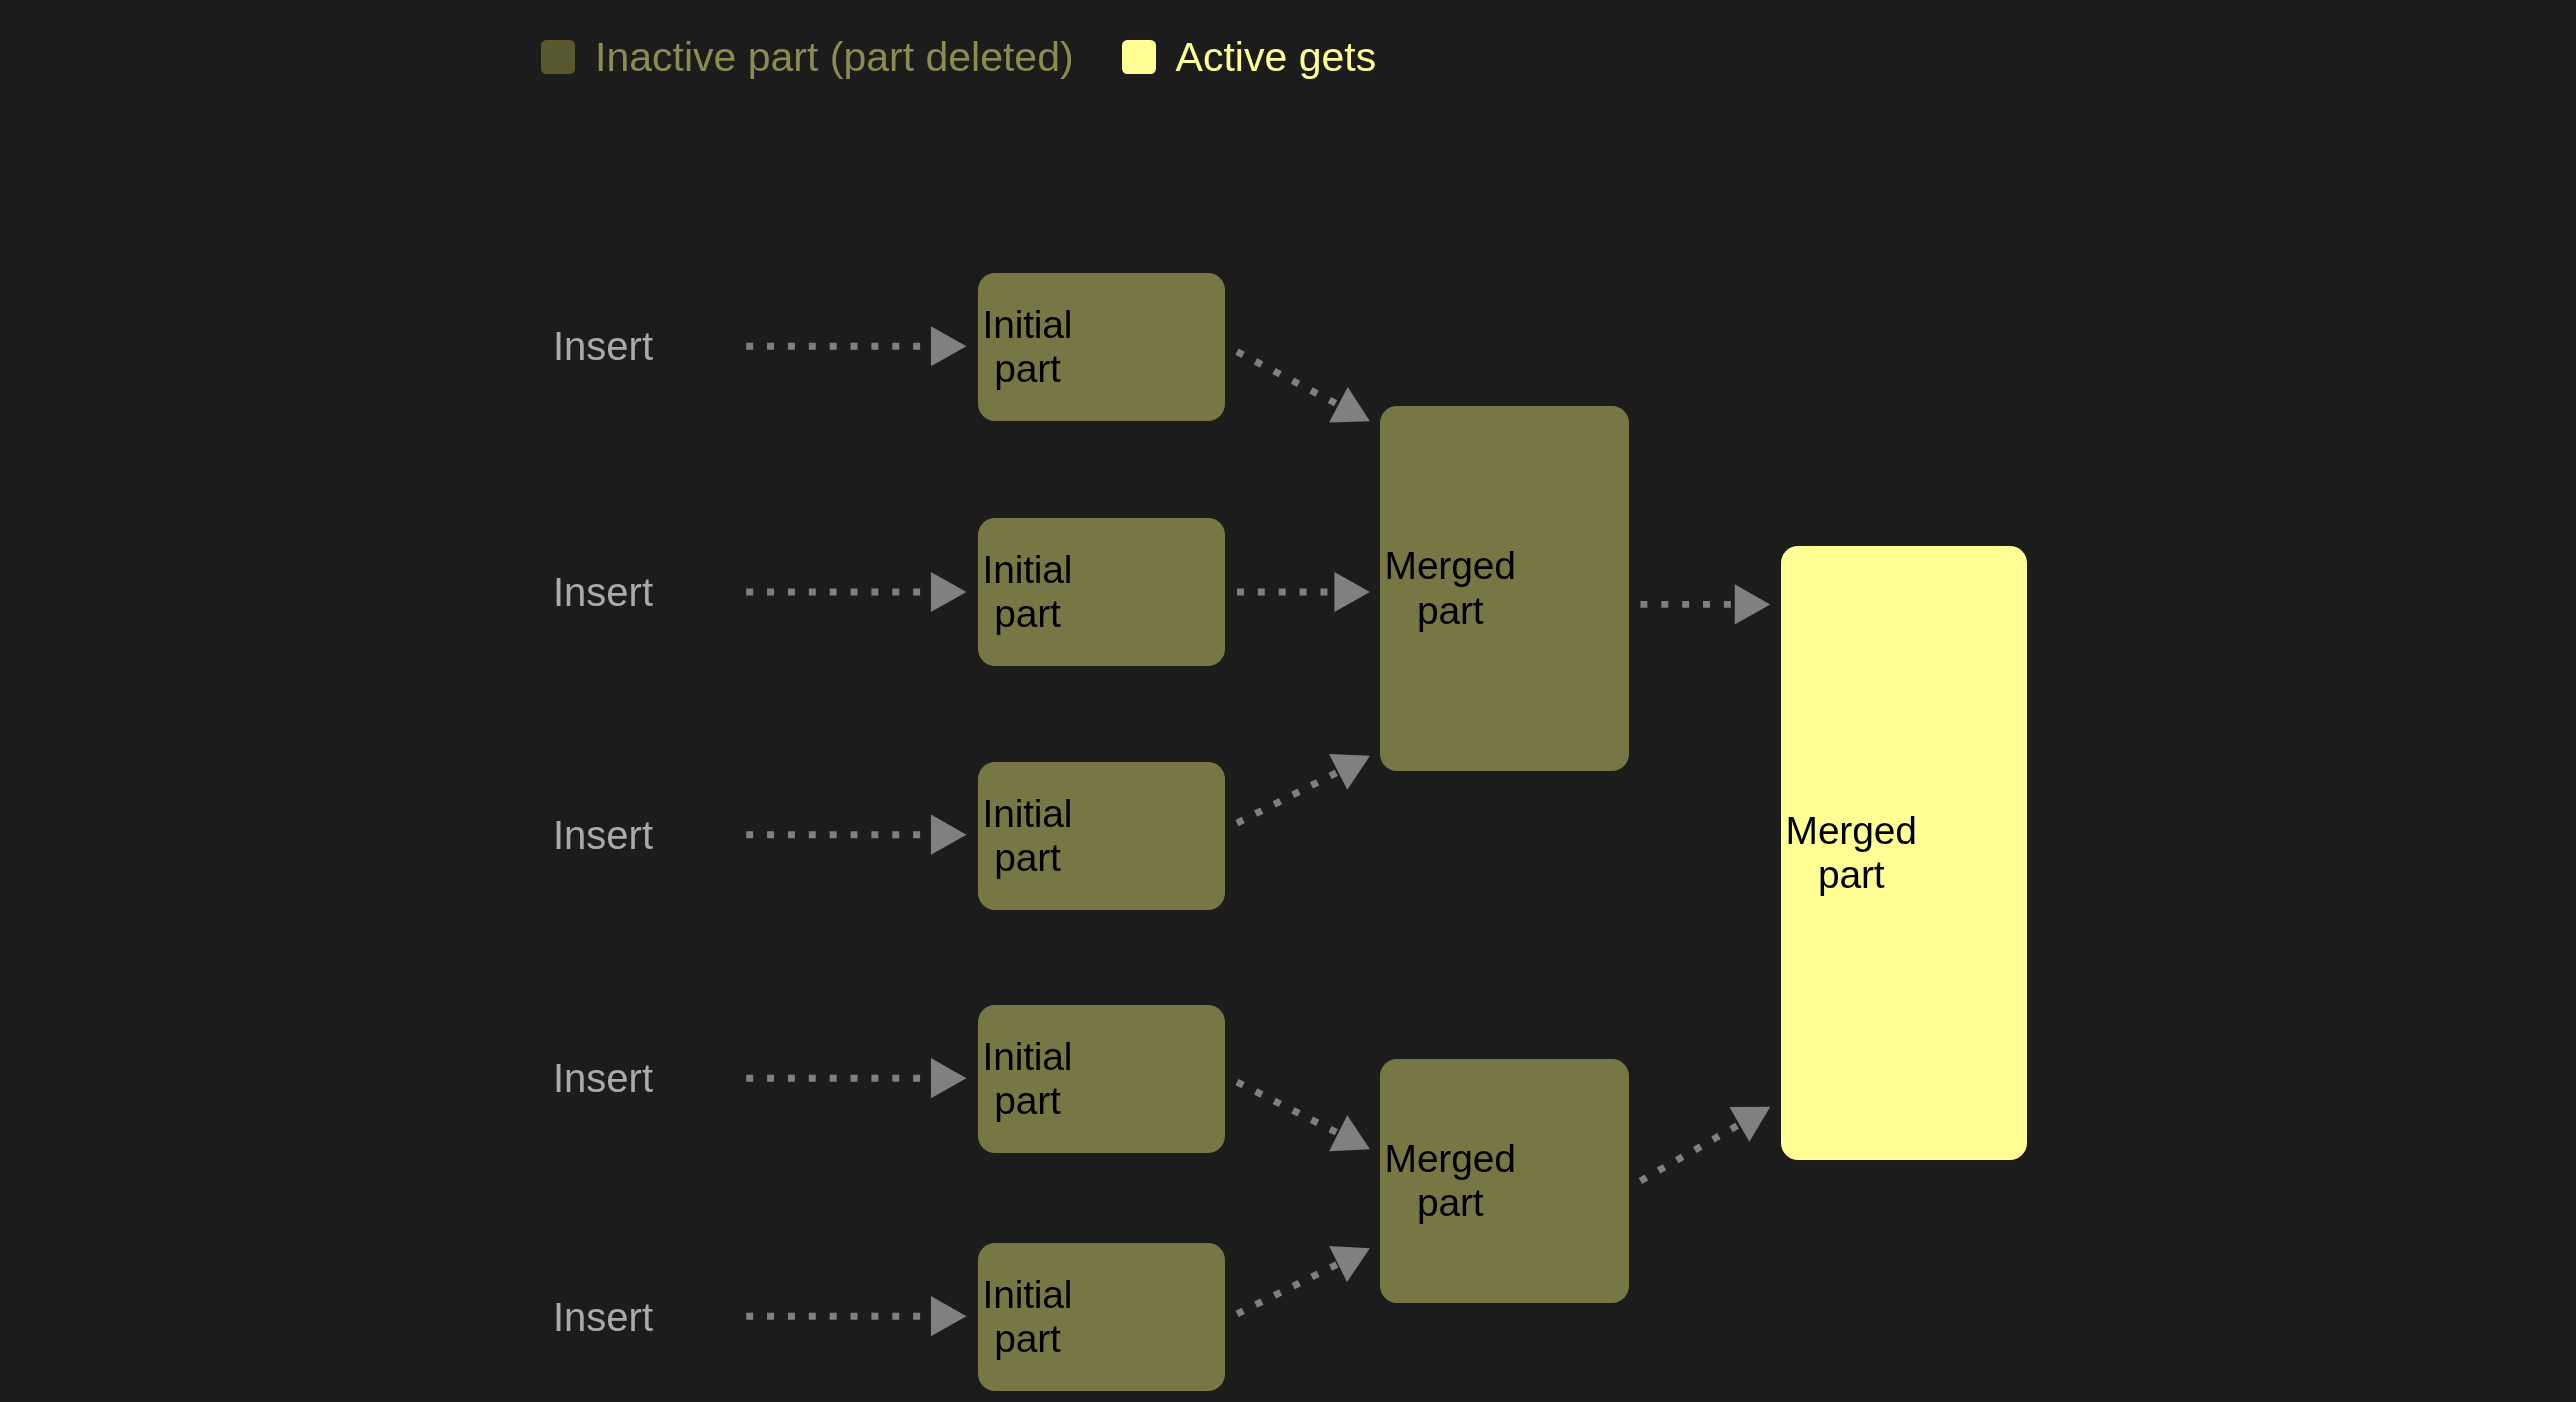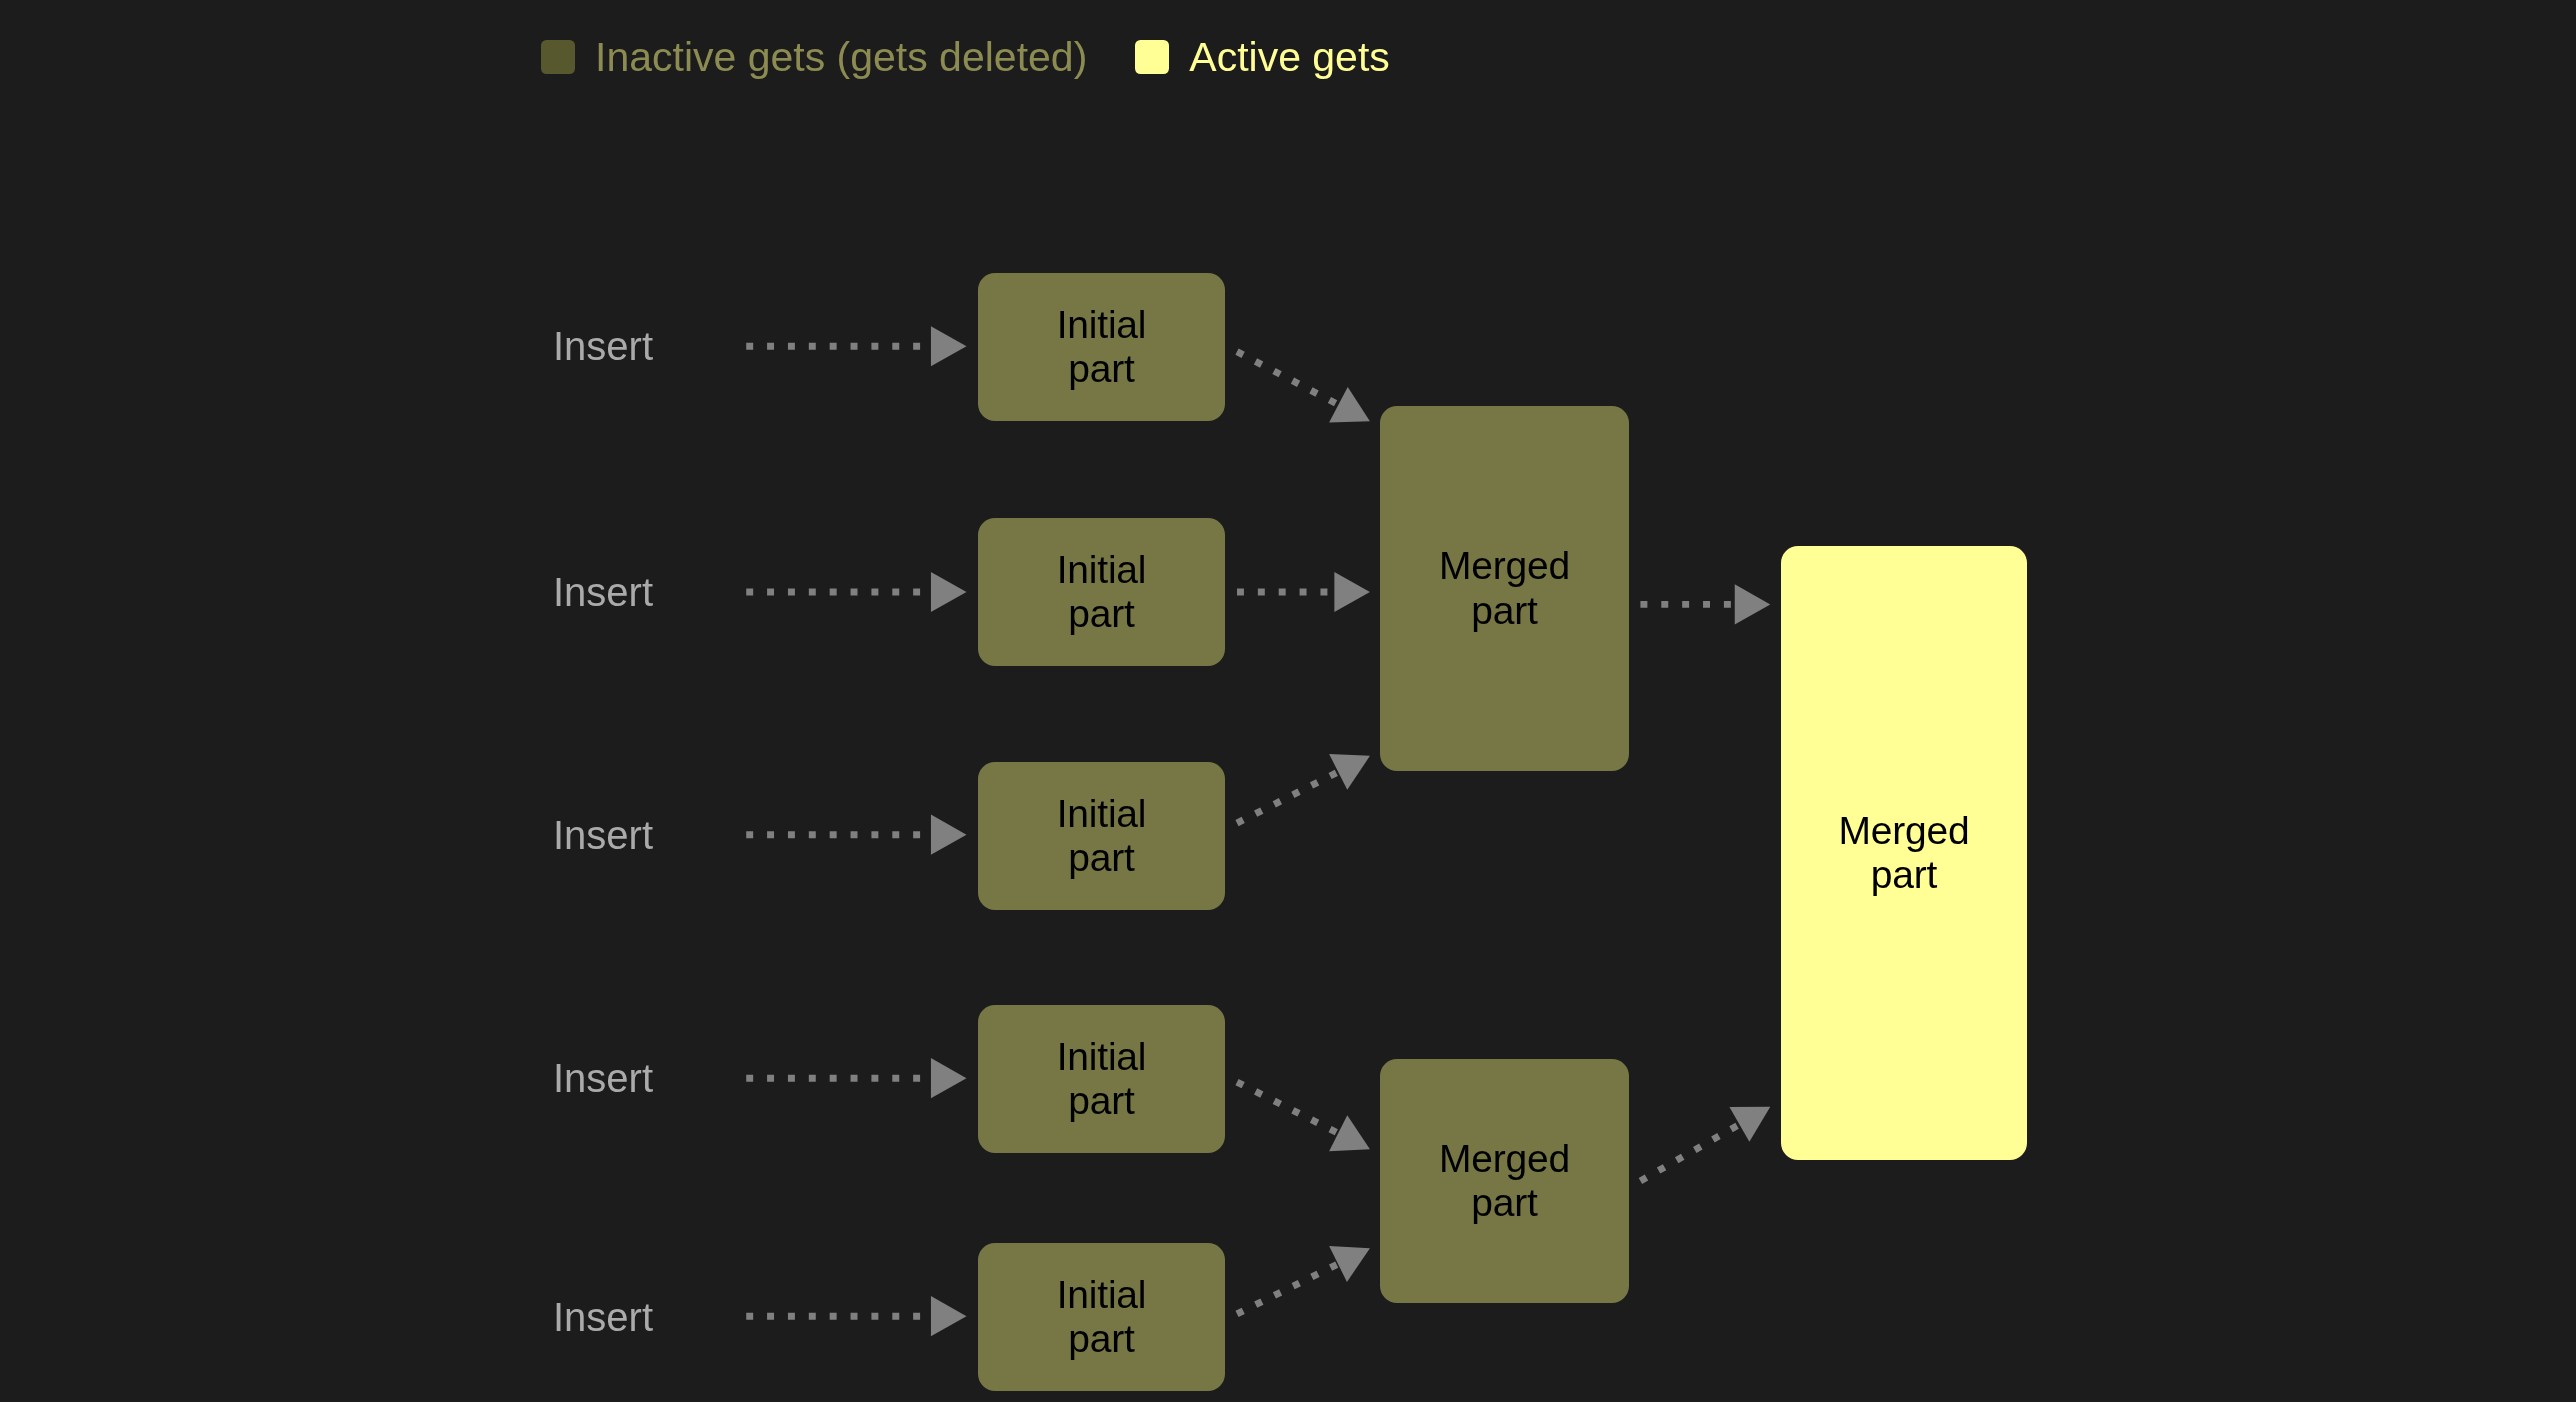--- a/index.html
+++ b/index.html
@@ -50,21 +50,20 @@
   .legend-label.inactive { color: #8b8b52; }
   .legend-label.active   { color: #ffff96; }
 
   
   .node {
     position: absolute;
     box-sizing: border-box;
     border-radius: 17px;
     display: flex;
     align-items: center;
-    justify-content: center;
     text-align: center;
     color: #000000;
     font-size: 39px;
     line-height: 1.14;
     letter-spacing: -0.2px;
   }
   .node.inactive { background: #777746; }
   .node.active   { background: #ffff96; }
   .node .node-label { display: block; padding: 0 4.6px; }
 
@@ -98,21 +97,21 @@
   .arrow-head { fill: #808080; }
 </style>
 </head>
 <body>
 
 <div id="canvas">
 
   <div class="legend">
     <div class="legend-entry">
       <span class="legend-swatch inactive"></span>
-      <span class="legend-label inactive">Inactive gets (gets deleted)</span>
+      <span class="legend-label inactive">Inactive part (part deleted)</span>
     </div>
     <div class="legend-entry">
       <span class="legend-swatch active"></span>
       <span class="legend-label active">Active gets</span>
     </div>
   </div>
 
   <svg id="arrow-layer" viewBox="0 0 3332 1814">
       <line x1="965" y1="448" x2="1210" y2="448" class="arrow-line"></line>
       <polygon points="1250,448 1204,474 1204,422" class="arrow-head"></polygon>

